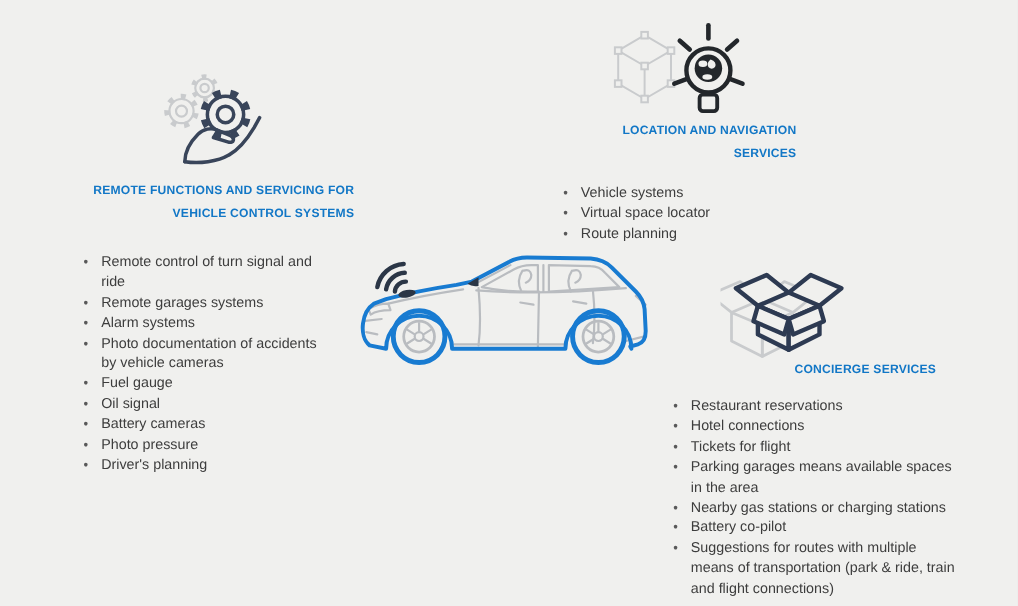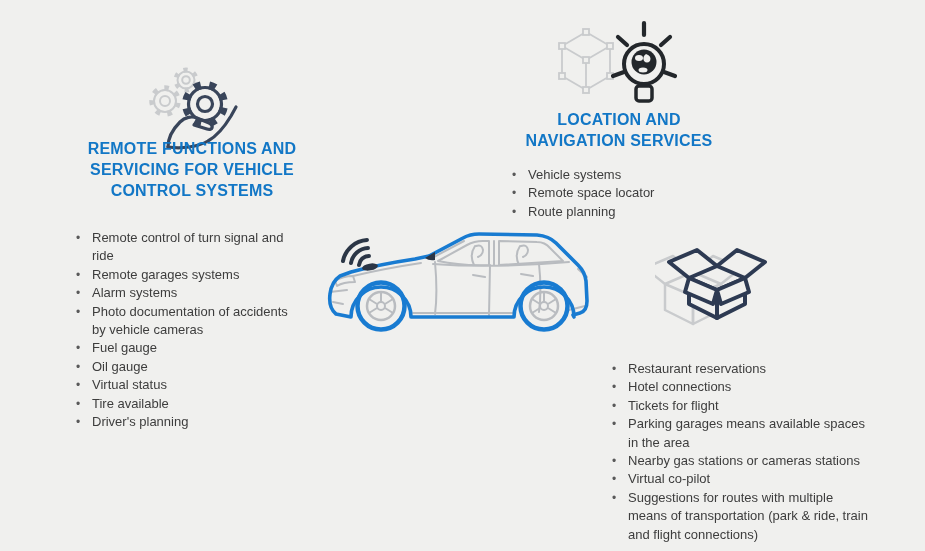--- a/index.html
+++ b/index.html
@@ -9,44 +9,44 @@
   }
   .canvas {
     position:relative;
     width:925px; height:551px;
     background:#f0f0ee;
     overflow:hidden;
   }
   .abs { position:absolute; }
   .sec-title {
     color:#1277c6;
-    font-size:16px;
+    font-size:11px;
     font-weight:bold;
     line-height:21px;
-    text-align:center;
+    text-align:right;
     letter-spacing:0.2px;
   }
   ul.svc-list {
     list-style:none; margin:0; padding:0;
     color:#3d3d3d;
     font-size:13px;
     line-height:18.4px;
   }
   ul.svc-list li { display:flex; }
   ul.svc-list .bullet {
     flex:0 0 16px;
     color:#595959;
     font-size:12px;
   }
   ul.svc-list .item-text { flex:1; }
   svg { display:block; }
 
   
   .remote-icon   { left:148px; top:58px;  }
-  .remote-title  { left:62px;  top:138px; width:260px; }
+  .remote-title  { left:62px;  top:163px; width:260px; }
   .remote-list   { left:76px;  top:229px; width:218px; }
 
   .nav-icon      { left:552px; top:20px;  }
   .nav-title     { left:514px; top:109px; width:210px; }
   .nav-list      { left:512px; top:166px; width:216px; }
 
   .car-wrap      { left:323px; top:224px; width:292px; height:114px; }
 
   .conc-icon     { left:655px; top:240px; }
   .conc-title    { left:639px; top:326px; width:212px; }
@@ -100,29 +100,29 @@
     <li>
         <span class="bullet">•</span>
         <span class="item-text">Photo documentation of accidents by vehicle cameras</span>
       </li>
     <li>
         <span class="bullet">•</span>
         <span class="item-text">Fuel gauge</span>
       </li>
     <li>
         <span class="bullet">•</span>
-        <span class="item-text">Oil gauge</span>
-      </li>
-    <li>
-        <span class="bullet">•</span>
-        <span class="item-text">Virtual status</span>
-      </li>
-    <li>
-        <span class="bullet">•</span>
-        <span class="item-text">Tire available</span>
+        <span class="item-text">Oil signal</span>
+      </li>
+    <li>
+        <span class="bullet">•</span>
+        <span class="item-text">Battery cameras</span>
+      </li>
+    <li>
+        <span class="bullet">•</span>
+        <span class="item-text">Photo pressure</span>
       </li>
     <li>
         <span class="bullet">•</span>
         <span class="item-text">Driver's planning</span>
       </li>
   </ul>
 
   <div class="abs nav-icon">
     <svg width="128" height="100" viewBox="0 0 128 100">
 
@@ -161,21 +161,21 @@
 
   <div class="abs sec-title nav-title">LOCATION AND NAVIGATION SERVICES</div>
 
   <ul class="abs svc-list nav-list">
     <li>
         <span class="bullet">•</span>
         <span class="item-text">Vehicle systems</span>
       </li>
     <li>
         <span class="bullet">•</span>
-        <span class="item-text">Remote space locator</span>
+        <span class="item-text">Virtual space locator</span>
       </li>
     <li>
         <span class="bullet">•</span>
         <span class="item-text">Route planning</span>
       </li>
   </ul>
 
   <div class="abs car-wrap">
     <svg width="292" height="114" viewBox="0 0 292 114">
 
@@ -239,45 +239,46 @@
         <path d="M 34,38 L 14,22 L 42,10 L 62,26 Z"></path>
         <path d="M 62,26 L 82,10 L 110,22 L 90,38 Z"></path>
         <path d="M 34,38 L 62,50 L 62,78 L 34,64 Z"></path>
         <path d="M 62,50 L 90,38 L 90,64 L 62,78 Z"></path>
         <path d="M 34,38 L 62,50 L 58,64 L 30,52 Z"></path>
         <path d="M 62,50 L 90,38 L 94,52 L 66,64 Z"></path>
       </g>
     </svg>
   </div>
 
+  <div class="abs sec-title conc-title">CONCIERGE SERVICES</div>
 
   <ul class="abs svc-list conc-list">
     <li>
         <span class="bullet">•</span>
         <span class="item-text">Restaurant reservations</span>
       </li>
     <li>
         <span class="bullet">•</span>
         <span class="item-text">Hotel connections</span>
       </li>
     <li>
         <span class="bullet">•</span>
         <span class="item-text">Tickets for flight</span>
       </li>
     <li>
         <span class="bullet">•</span>
         <span class="item-text">Parking garages means available spaces in the area</span>
       </li>
     <li>
         <span class="bullet">•</span>
-        <span class="item-text">Nearby gas stations or cameras stations</span>
-      </li>
-    <li>
-        <span class="bullet">•</span>
-        <span class="item-text">Virtual co-pilot</span>
+        <span class="item-text">Nearby gas stations or charging stations</span>
+      </li>
+    <li>
+        <span class="bullet">•</span>
+        <span class="item-text">Battery co-pilot</span>
       </li>
     <li>
         <span class="bullet">•</span>
         <span class="item-text">Suggestions for routes with multiple means of transportation (park &amp; ride, train and flight connections)</span>
       </li>
   </ul>
 
 </div>
 
 </body></html>

